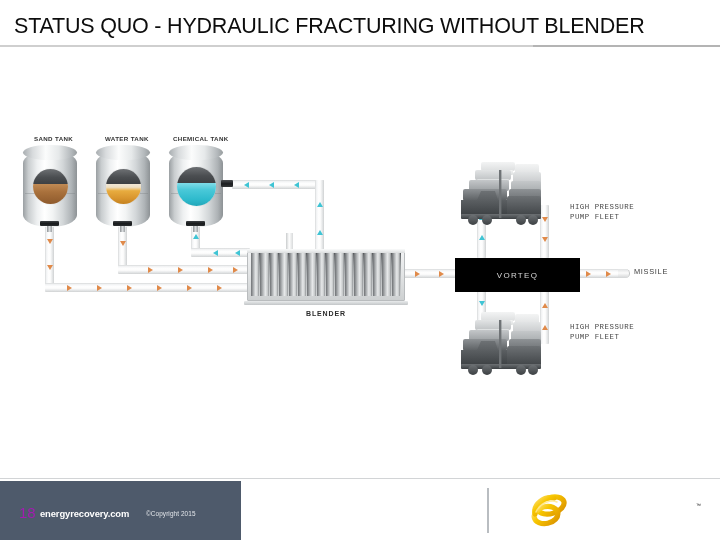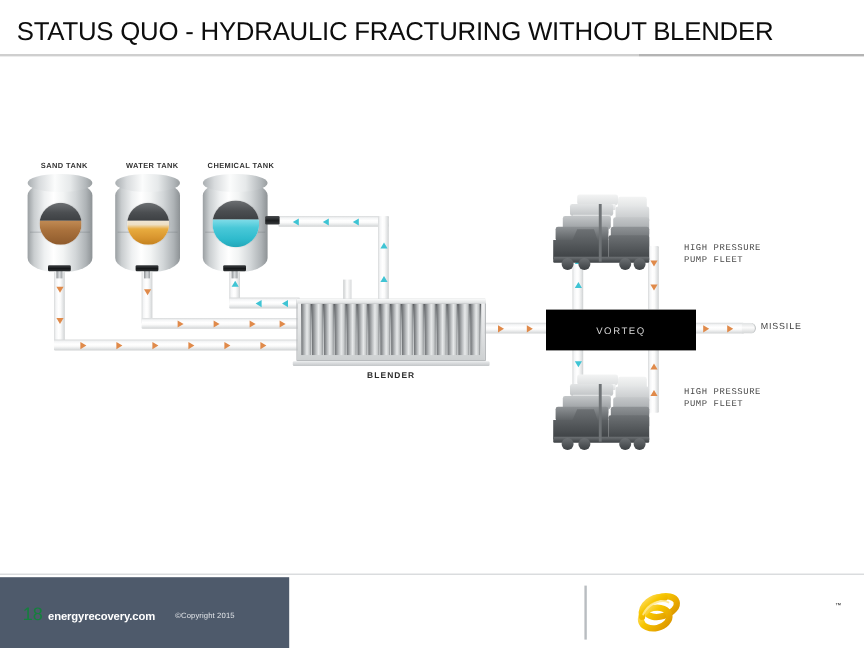--- a/index.html
+++ b/index.html
@@ -90,21 +90,21 @@
   .dh-label{position:absolute;font-size:7.4px;letter-spacing:0.7px;color:#3b3b3b;white-space:nowrap;}
 
   
   .fleet{position:absolute;width:110px;height:75px;}
   .fleet-label{position:absolute;font-size:7.4px;line-height:9.5px;letter-spacing:0.5px;
                color:#4a4a4a;white-space:nowrap;font-family:Liberation Mono, monospace;}
 
   
   .footer-rule{position:absolute;left:0;top:478px;width:720px;height:1px;background:#d2d4d6;}
   .footer-box{position:absolute;left:0;top:481px;width:241px;height:59px;background:#4e5a6b;}
-  .f-num{position:absolute;left:19px;top:504px;font-size:15px;color:#15803d;font-weight:400;}
+  .f-num{position:absolute;left:19px;top:504px;font-size:15px;color:#a21caf;font-weight:400;}
   .f-site{position:absolute;left:40px;top:508px;font-size:9.4px;color:#fff;font-weight:700;letter-spacing:-0.1px;}
   .f-copy{position:absolute;left:146px;top:510px;font-size:6.4px;color:#e3e6ea;letter-spacing:0.1px;}
   .footer-div{position:absolute;left:487px;top:488px;width:2px;height:45px;background:#b9bdc1;}
   .logo-wrap{position:absolute;left:524px;top:492px;width:180px;height:40px;}
   .logo-text{position:absolute;left:52px;top:11px;font-size:17.5px;font-weight:700;color:#111;
              letter-spacing:-0.6px;white-space:nowrap;}
   .logo-tm{position:absolute;left:172px;top:10px;font-size:5px;color:#111;}
 </style>
 </head>
 <body>

